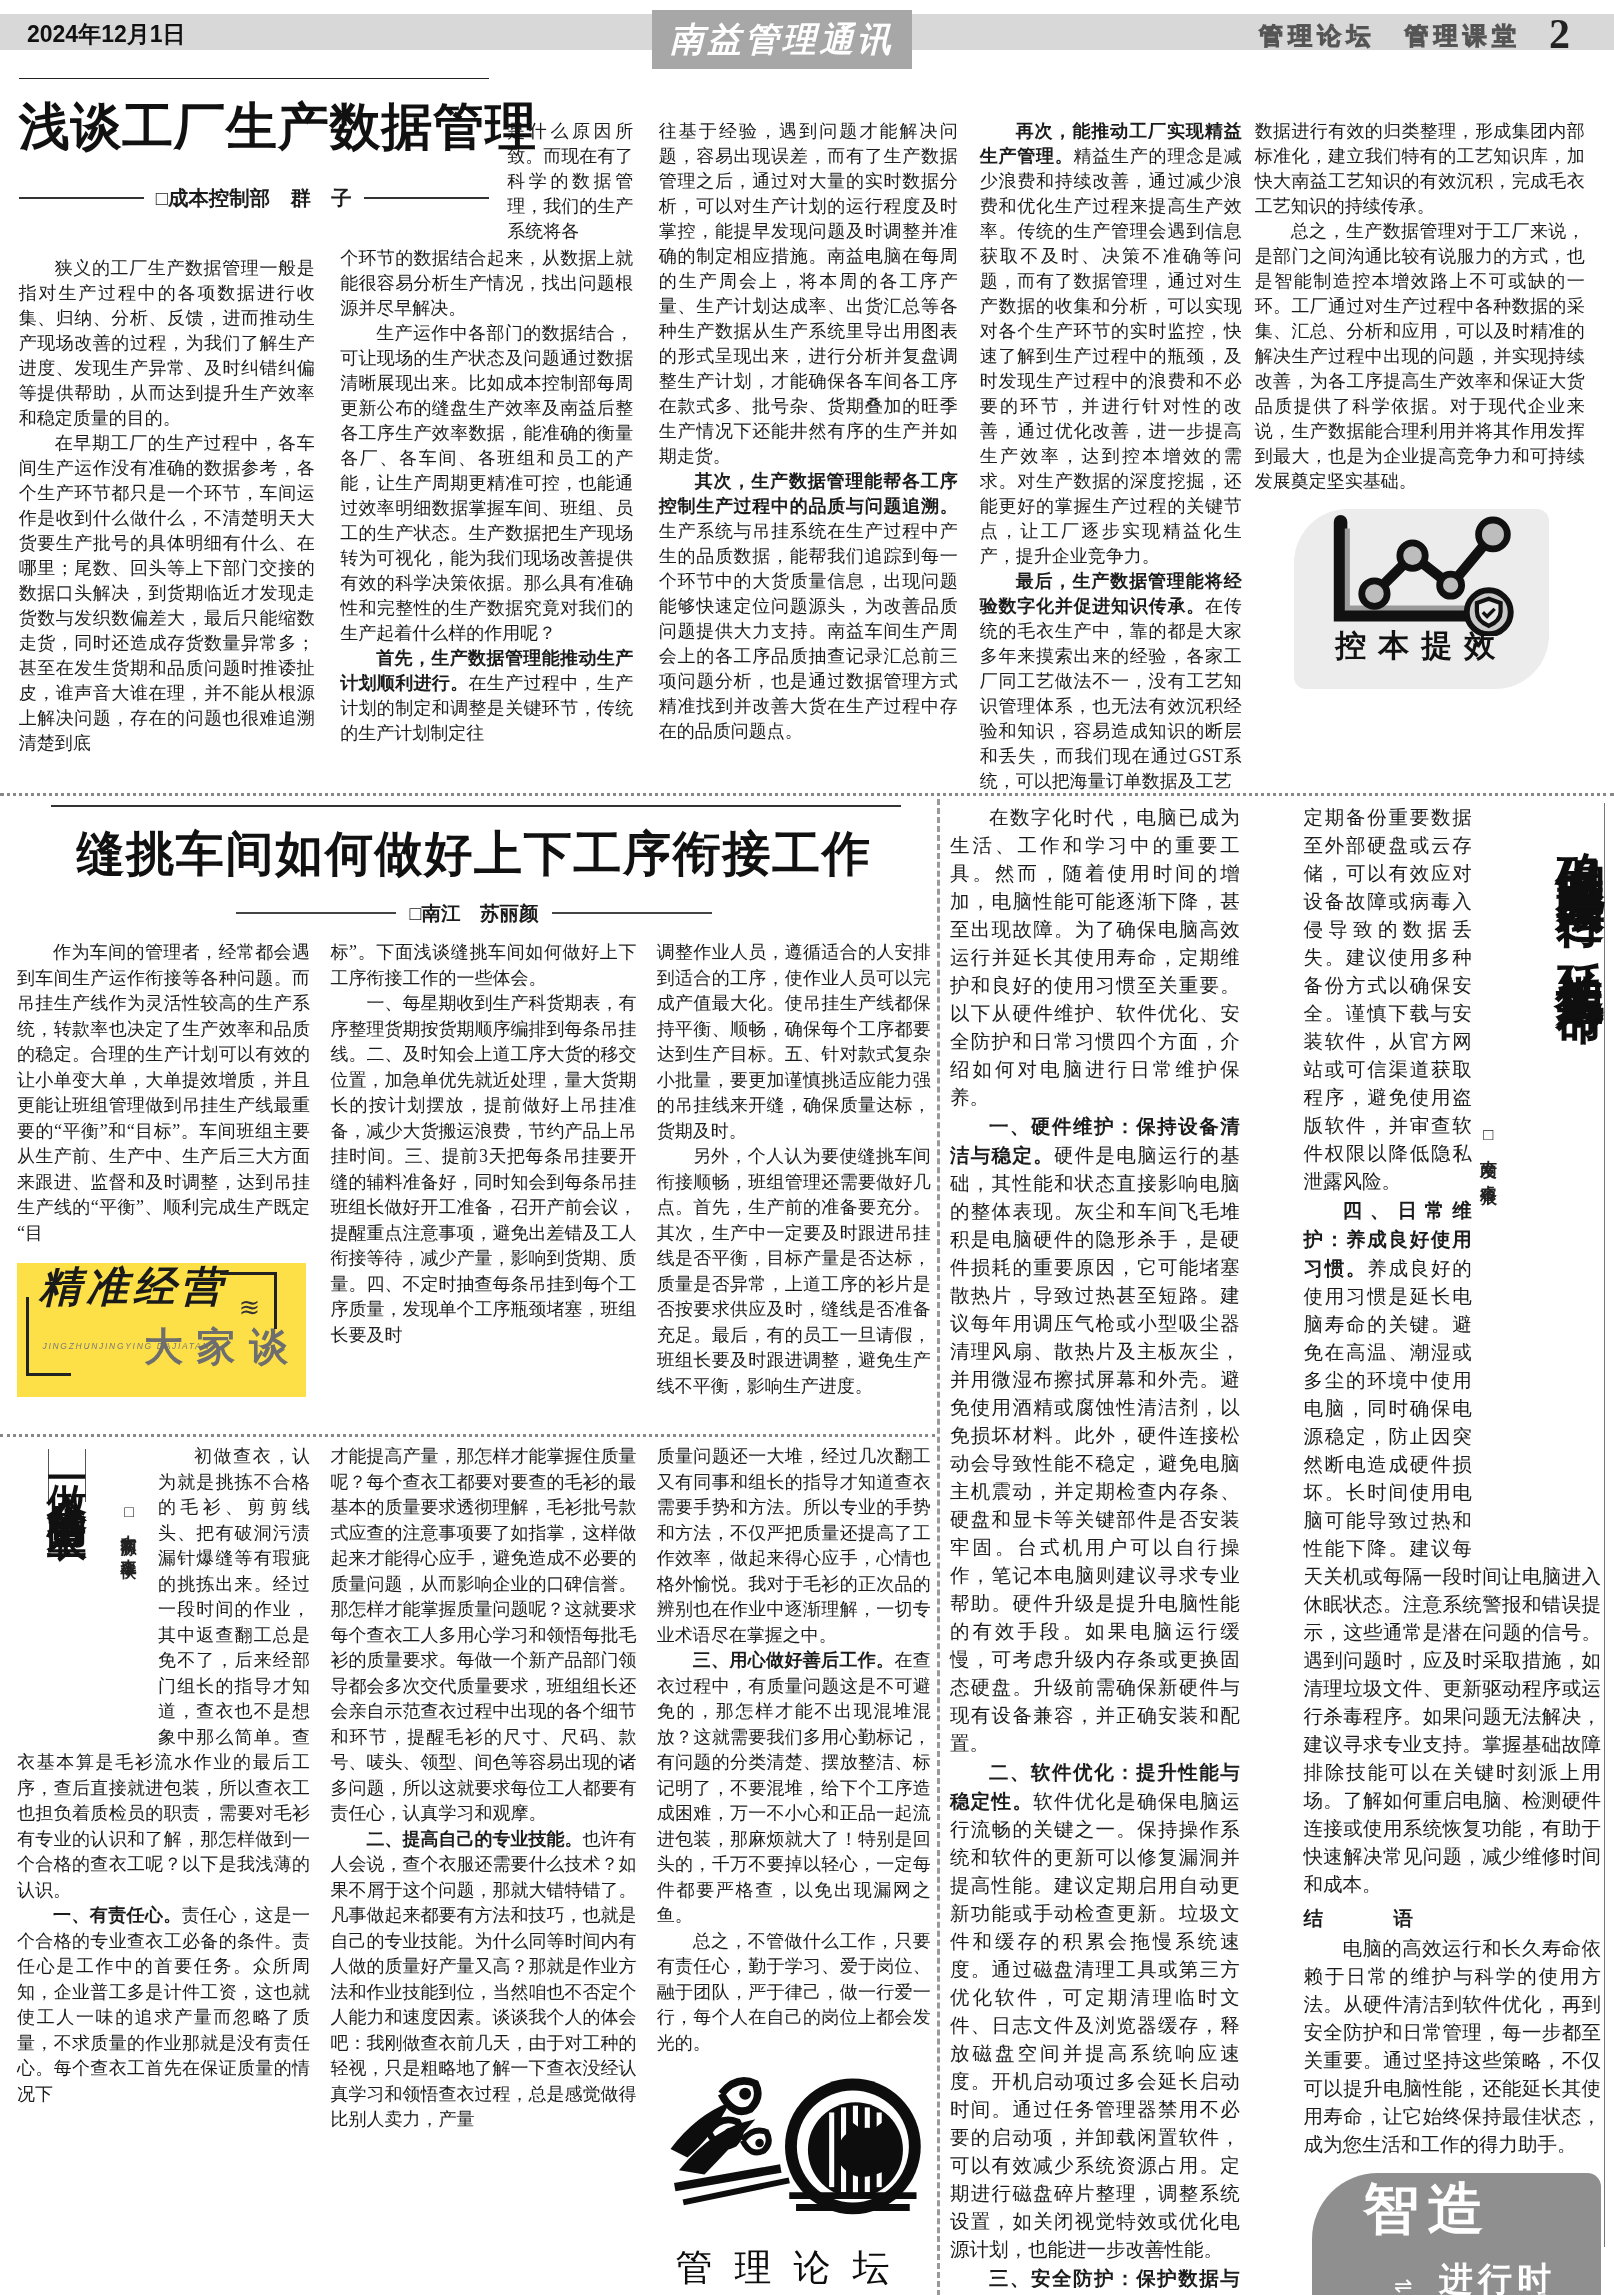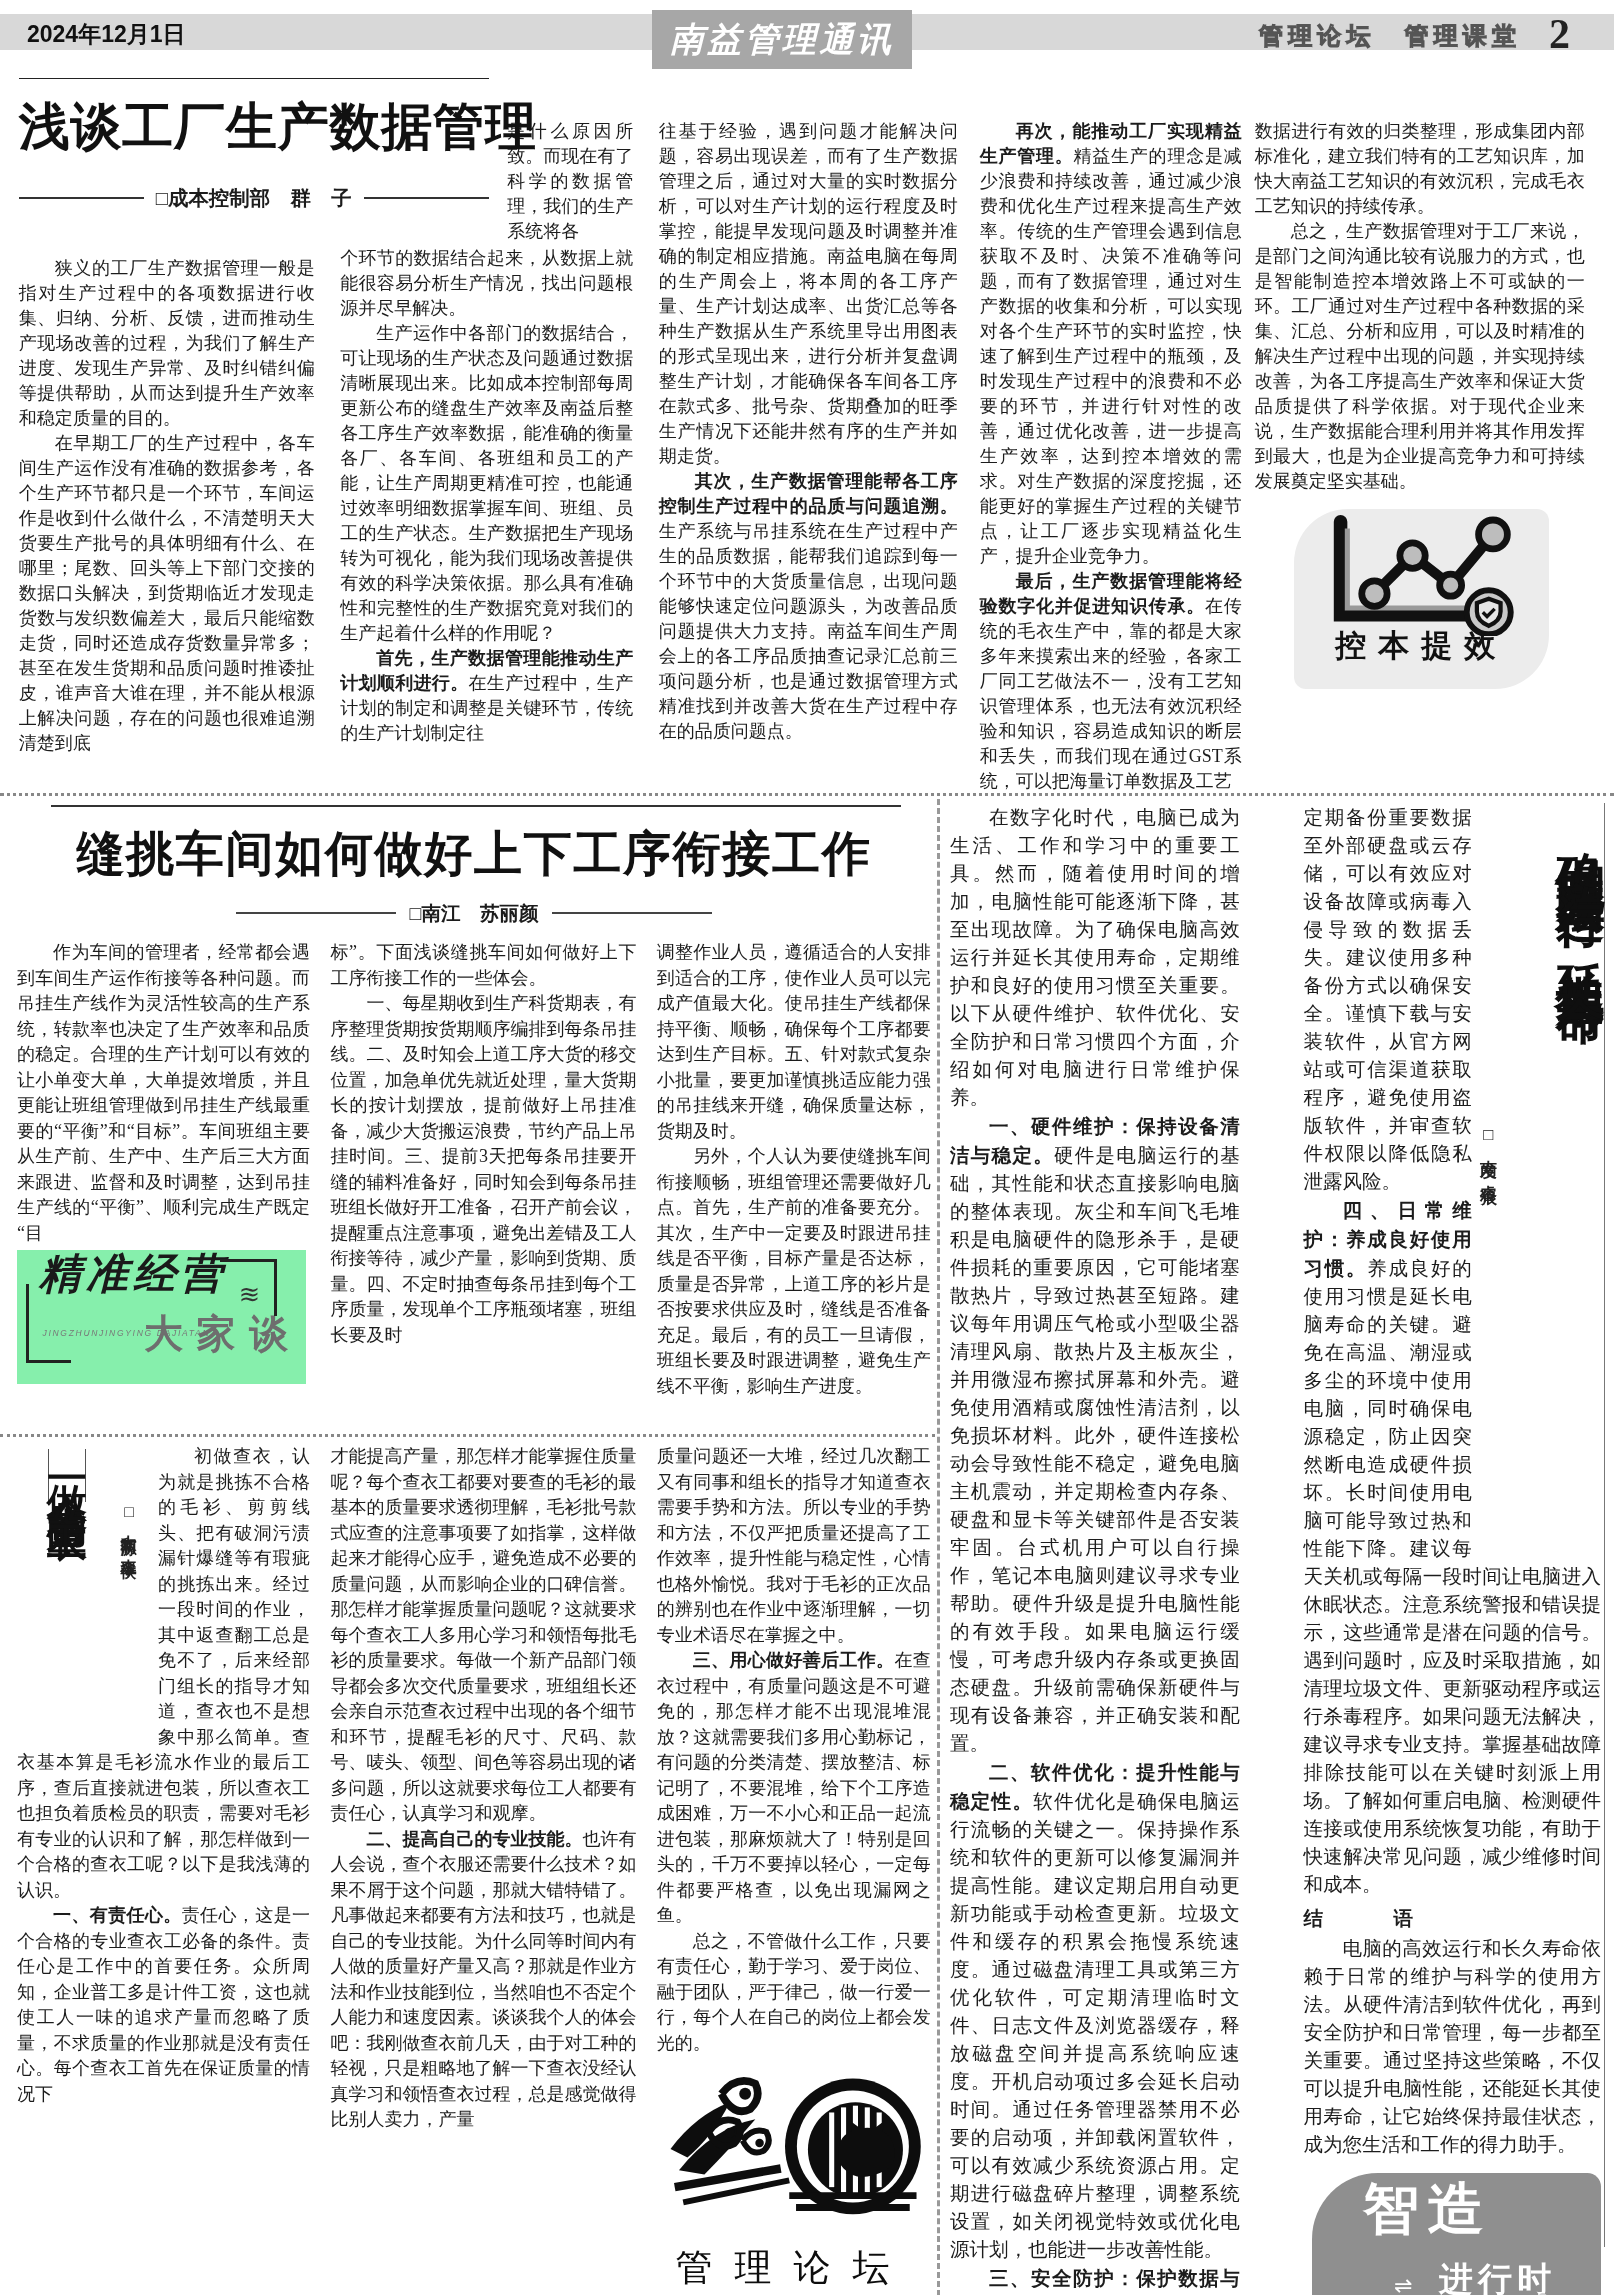--- a/index.html
+++ b/index.html
@@ -57,21 +57,21 @@
   .a2-byline{display:flex;align-items:center;width:476px;margin:13.6px auto 0 auto;font-size:19.5px;
              font-weight:700;font-family:"Liberation Sans",sans-serif;}
   .a2-byline .rule{flex:1;height:1.7px;background:#444;}
   .a2-byline .bt{padding:0 13.6px;white-space:nowrap;}
   .a2-cols{display:flex;margin-top:13.6px;}
   .a2c{font-size:18px;line-height:25.5px;}
   .a2c1{width:293px;margin-right:20.4px;}
   .a2c2{width:306px;margin-right:20.4px;}
   .a2c3{width:274px;}
   
-  .jz-box{margin-top:4px;width:289px;height:134px;background:#86efac;position:relative;overflow:hidden;}
+  .jz-box{margin-top:17px;width:289px;height:134px;background:#fde047;position:relative;overflow:hidden;}
   .jz-t1{position:absolute;left:22px;top:12px;font-size:42px;font-weight:900;font-style:italic;
          color:#1a1a1a;letter-spacing:5.1px;font-family:"Liberation Serif",serif;}
   .jz-sub{position:absolute;left:25.5px;top:71px;font-size:8.5px;letter-spacing:1.7px;color:#777;
           font-family:"Liberation Sans",sans-serif;font-style:italic;}
   .jz-t2{position:absolute;left:127px;top:71px;font-size:39px;font-weight:900;color:#6e6e6e;
          letter-spacing:13.6px;font-family:"Liberation Serif",serif;}
   .jz-brk{position:absolute;right:29px;top:8.5px;width:54px;height:54px;
           border-top:3.4px solid #222;border-right:3.4px solid #222;}
   .jz-brk2{position:absolute;left:8.5px;top:34px;width:42px;height:76px;
           border-left:3.4px solid #222;border-bottom:3.4px solid #222;}
@@ -224,21 +224,21 @@
           <div class="a3-vby">□太和南源　李翠侠</div>
         </div>
         <p class="ind">初做查衣，认为就是挑拣不合格的毛衫、剪剪线头、把有破洞污渍漏针爆缝等有瑕疵的挑拣出来。经过一段时间的作业，其中返查翻工总是免不了，后来经部门组长的指导才知道，查衣也不是想象中那么简单。查衣基本算是毛衫流水作业的最后工序，查后直接就进包装，所以查衣工也担负着质检员的职责，需要对毛衫有专业的认识和了解，那怎样做到一个合格的查衣工呢？以下是我浅薄的认识。</p>
         <p class="ind"><b class="lead">一、有责任心。</b><span>责任心，这是一个合格的专业查衣工必备的条件。责任心是工作中的首要任务。众所周知，企业普工多是计件工资，这也就使工人一味的追求产量而忽略了质量，不求质量的作业那就是没有责任心。每个查衣工首先在保证质量的情况下</span></p>
       </div>
       <div class="a3c a3b col">
         <p>才能提高产量，那怎样才能掌握住质量呢？每个查衣工都要对要查的毛衫的最基本的质量要求透彻理解，毛衫批号款式应查的注意事项要了如指掌，这样做起来才能得心应手，避免造成不必要的质量问题，从而影响企业的口碑信誉。那怎样才能掌握质量问题呢？这就要求每个查衣工人多用心学习和领悟每批毛衫的质量要求。每做一个新产品部门领导都会多次交代质量要求，班组组长还会亲自示范查衣过程中出现的各个细节和环节，提醒毛衫的尺寸、尺码、款号、唛头、领型、间色等容易出现的诸多问题，所以这就要求每位工人都要有责任心，认真学习和观摩。</p>
         <p class="ind"><b class="lead">二、提高自己的专业技能。</b><span>也许有人会说，查个衣服还需要什么技术？如果不屑于这个问题，那就大错特错了。凡事做起来都要有方法和技巧，也就是自己的专业技能。为什么同等时间内有人做的质量好产量又高？那就是作业方法和作业技能到位，当然咱也不否定个人能力和速度因素。谈谈我个人的体会吧：我刚做查衣前几天，由于对工种的轻视，只是粗略地了解一下查衣没经认真学习和领悟查衣过程，总是感觉做得比别人卖力，产量</span></p>
       </div>
       <div class="a3c a3c3 col">
-        <p>质量问题还一大堆，经过几次翻工又有同事和组长的指导才知道查衣需要手势和方法。所以专业的手势和方法，不仅严把质量还提高了工作效率，提升性能与稳定性，心情也格外愉悦。我对于毛衫的正次品的辨别也在作业中逐渐理解，一切专业术语尽在掌握之中。</p>
+        <p>质量问题还一大堆，经过几次翻工又有同事和组长的指导才知道查衣需要手势和方法。所以专业的手势和方法，不仅严把质量还提高了工作效率，做起来得心应手，心情也格外愉悦。我对于毛衫的正次品的辨别也在作业中逐渐理解，一切专业术语尽在掌握之中。</p>
         <p class="ind"><b class="lead">三、用心做好善后工作。</b><span>在查衣过程中，有质量问题这是不可避免的，那怎样才能不出现混堆混放？这就需要我们多用心勤标记，有问题的分类清楚、摆放整洁、标记明了，不要混堆，给下个工序造成困难，万一不小心和正品一起流进包装，那麻烦就大了！特别是回头的，千万不要掉以轻心，一定每件都要严格查，以免出现漏网之鱼。</span></p>
         <p class="ind">总之，不管做什么工作，只要有责任心，勤于学习、爱于岗位、融于团队，严于律己，做一行爱一行，每个人在自己的岗位上都会发光的。</p>
         <div class="glt">
           <svg width="263" height="167" viewBox="0 0 310 196">
             <g fill="#0d0d0d">
               <path d="M20 120 Q60 70 110 60 Q80 95 50 125 Z"></path>
               <path d="M10 95 Q40 55 80 40 Q60 80 30 105 Z"></path>
               <path d="M70 30 q18 -22 40 -12 q8 16 -6 30 q-20 10 -34 -18" fill="none" stroke="#0d0d0d" stroke-width="9"></path>
               <circle cx="98" cy="30" r="7"></circle>
               <path d="M55 75 q14 -20 34 -12 q8 14 -4 26 q-18 10 -30 -14" fill="none" stroke="#0d0d0d" stroke-width="8"></path>

